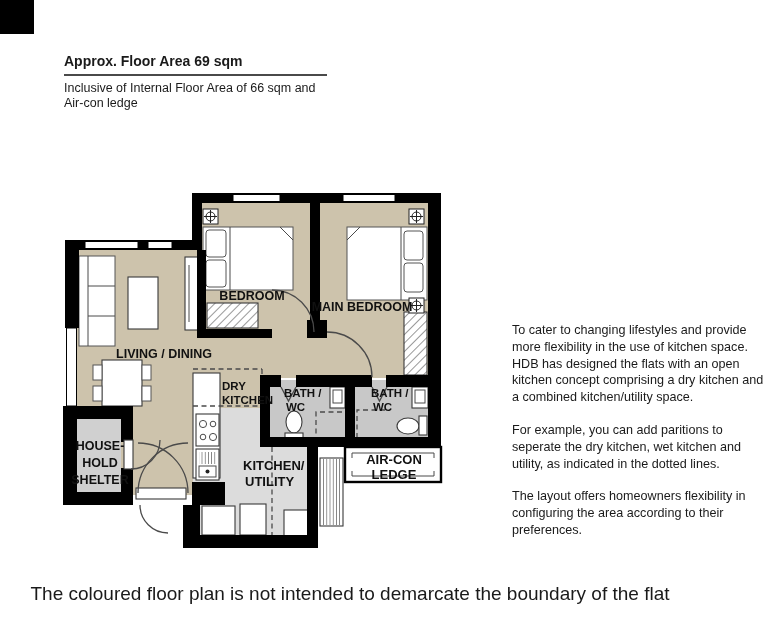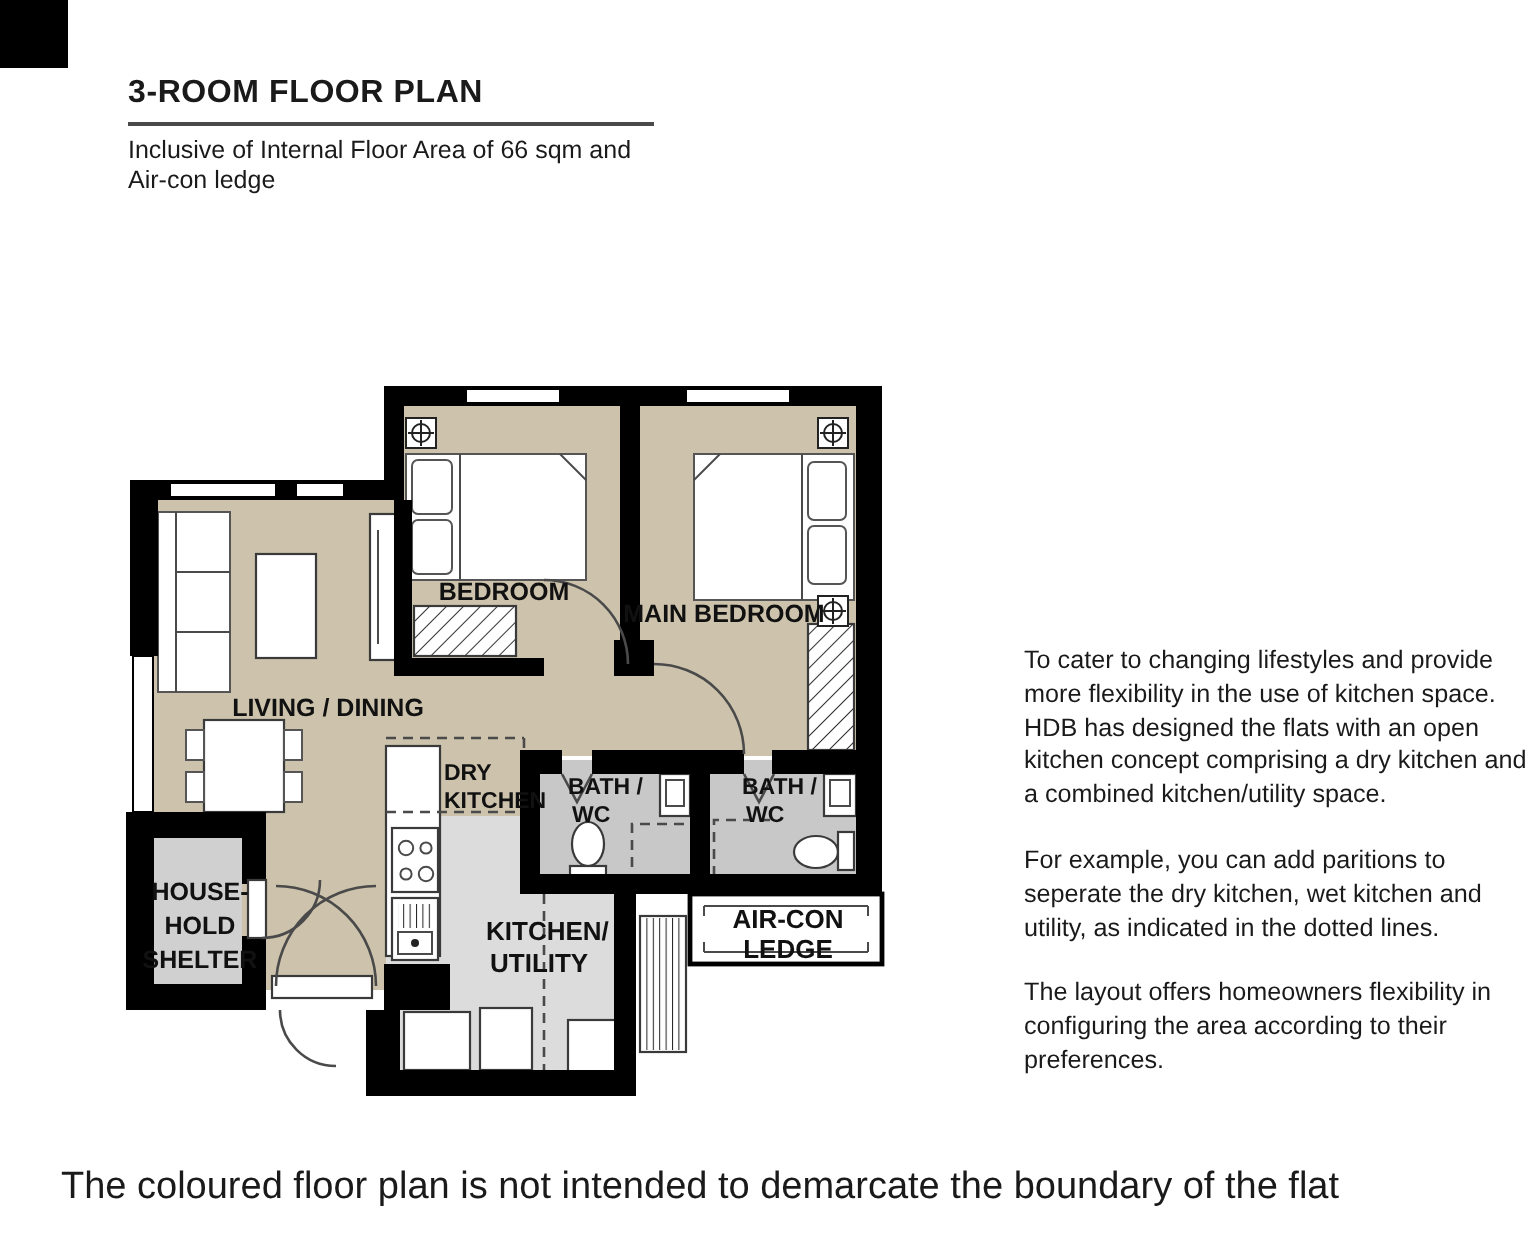--- a/index.html
+++ b/index.html
@@ -36,21 +36,21 @@
   .fs12{font-size:12.5px;}
   .fs11{font-size:11.5px;}
   .fs13{font-size:13px;}
 </style>
 </head>
 <body>
 
 <div id="corner-mark" class="abs"></div>
 
 <div id="header" class="abs">
-  <div class="title">3-ROOM FLOOR PLAN</div>
+  <div class="area-head">Approx. Floor Area 69 sqm</div>
   <div class="rule"></div>
   <div class="note-line">Inclusive of Internal Floor Area of 66 sqm and</div>
   <div class="note-line">Air-con ledge</div>
 </div>
 
 <svg id="plan-svg" class="abs" width="768" height="628" viewBox="0 0 768 628" xmlns="http://www.w3.org/2000/svg">
   <defs>
     <pattern id="hatch" width="6" height="6" patternUnits="userSpaceOnUse" patternTransform="rotate(45)">
       <line x1="0" y1="0" x2="0" y2="6" stroke="#333" stroke-width="1"></line>
     </pattern>

